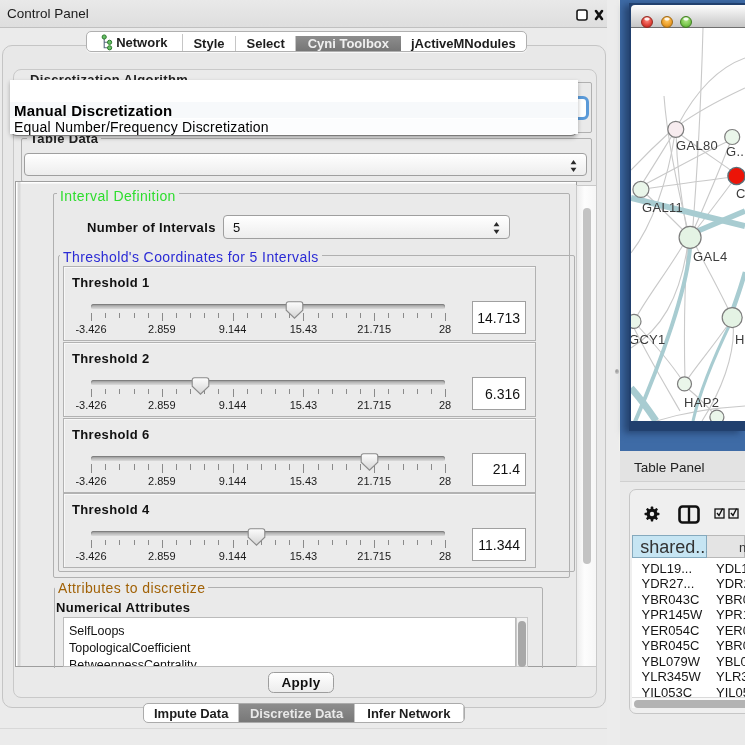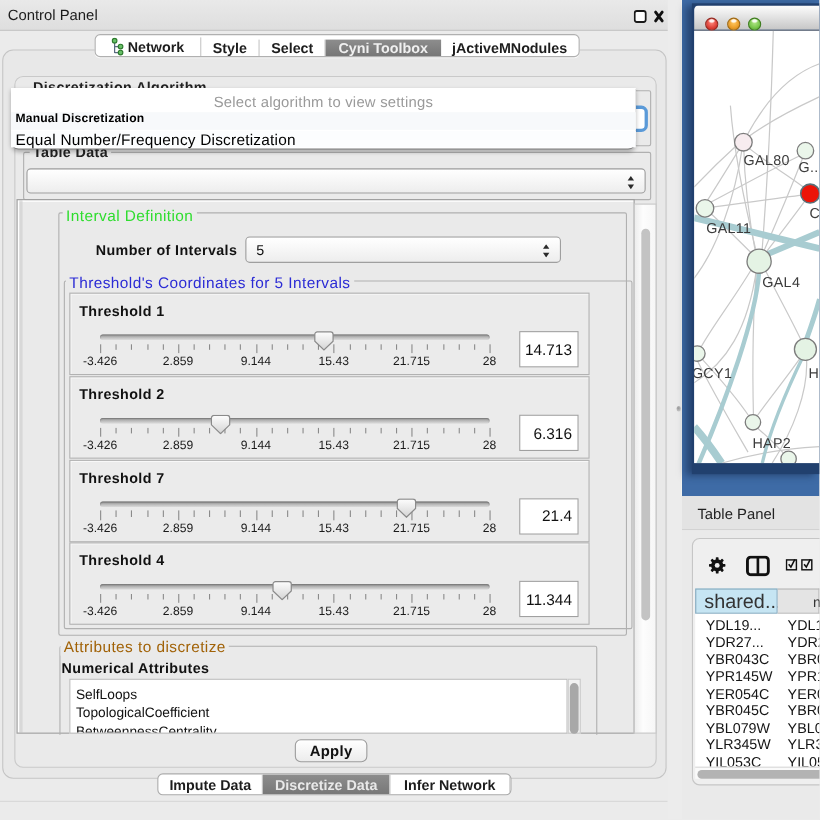--- a/index.html
+++ b/index.html
@@ -50,21 +50,21 @@
 .tick { position:absolute; width:1px; background:#8a8a8a; top:45.5px; }
 .tlab { position:absolute; top:56px; font-size:11px; color:#1a1a1a; transform:translateX(-50%); }
 .thumb { position:absolute; top:34px; }
 
 
 #popup { left:10px; top:80px; width:568px; height:55px; background:#fff;
   border-radius:0 0 7px 7px;
   box-shadow:0 1px 0 #7a7a7a, 0 2.5px 4px rgba(0,0,0,.28); z-index:30; }
 #popup .hint { position:absolute; left:0; right:0; top:5px; text-align:center;
   color:#9a9a9a; font-size:13.5px; letter-spacing:0.2px; }
-#popup .r1 { position:absolute; left:4px; top:22px; font-size:11px; letter-spacing:0.2px; font-weight:bold; color:#000; }
+#popup .r1 { position:absolute; left:4px; top:22px; font-size:15px; letter-spacing:0.2px; font-weight:bold; color:#000; }
 #popup .r2 { position:absolute; left:4px; top:39px; font-size:14px; letter-spacing:0.2px; color:#000; }
 
 
 #btabs { left:143px; top:703px; width:322px; height:20px; background:#fff;
   border:1px solid #ababab; border-radius:5px; display:flex; overflow:hidden; z-index:5; }
 #btabs .seg { display:flex; align-items:center; justify-content:center;
   font-size:13px; font-weight:600; color:#1d1d1d; border-right:1px solid #c6c6c6; }
 #btabs .sel { background:linear-gradient(180deg,#8d8d8d,#787878); color:#e9e9e9; }
 
 #applybtn { left:268px; top:672px; width:66px; height:21px;
@@ -258,21 +258,21 @@
             <stop offset="1" stop-color="#d4d4d4"></stop>
           </linearGradient>
         </defs>
         <path d="M3.5 0.7 h12 a2.3 2.3 0 0 1 2.3 2.3 v6.2 L9.5 17.2 L1.2 9.2 v-6.2 a2.3 2.3 0 0 1 2.3 -2.3 z" fill="url(#tg)" stroke="#8a8a8a" stroke-width="1.1"></path>
       </svg>
       <div class="vbox">
         <span>6.316</span>
       </div>
     </div>
     <div class="tbox abs" style="top:417.5px">
-      <div class="name">Threshold 7</div>
+      <div class="name">Threshold 6</div>
       <div class="track"></div>
       <div class="tick" style="left:27.0px;height:8.5px"></div>
       <div class="tick" style="left:41.2px;height:5.5px"></div>
       <div class="tick" style="left:55.3px;height:5.5px"></div>
       <div class="tick" style="left:69.5px;height:5.5px"></div>
       <div class="tick" style="left:83.6px;height:5.5px"></div>
       <div class="tick" style="left:97.8px;height:8.5px"></div>
       <div class="tick" style="left:112.0px;height:5.5px"></div>
       <div class="tick" style="left:126.1px;height:5.5px"></div>
       <div class="tick" style="left:140.3px;height:5.5px"></div>
@@ -379,21 +379,20 @@
 
 <div class="abs" id="btabs">
   <div class="seg" style="width:96px">Impute Data</div>
   <div class="seg sel" style="width:116px">Discretize Data</div>
   <div class="seg" style="width:110px">Infer Network</div>
 </div>
 
 <div class="abs" id="popup">
   <div style="position:absolute;left:0;right:0;top:22px;height:16px;background:#f7f9fb"></div>
   <div style="position:absolute;left:0;right:0;top:39px;height:15px;background:#fcfdfe"></div>
-  <div class="hint">Select algorithm to view settings</div>
   <div class="r1">Manual Discretization</div>
   <div class="r2">Equal Number/Frequency Discretization</div>
 </div>
 
 <div class="abs" style="left:0;top:728px;width:607px;height:1px;background:#d8d8d8"></div>
 
 <div class="abs" id="divider"></div>
 <div class="abs" style="left:615px;top:369px;width:3.5px;height:5px;background:radial-gradient(circle at 40% 40%,#9a9a9a,#d8d8d8);border-radius:50%"></div>
 
 <div class="abs" id="bluebg"></div>

